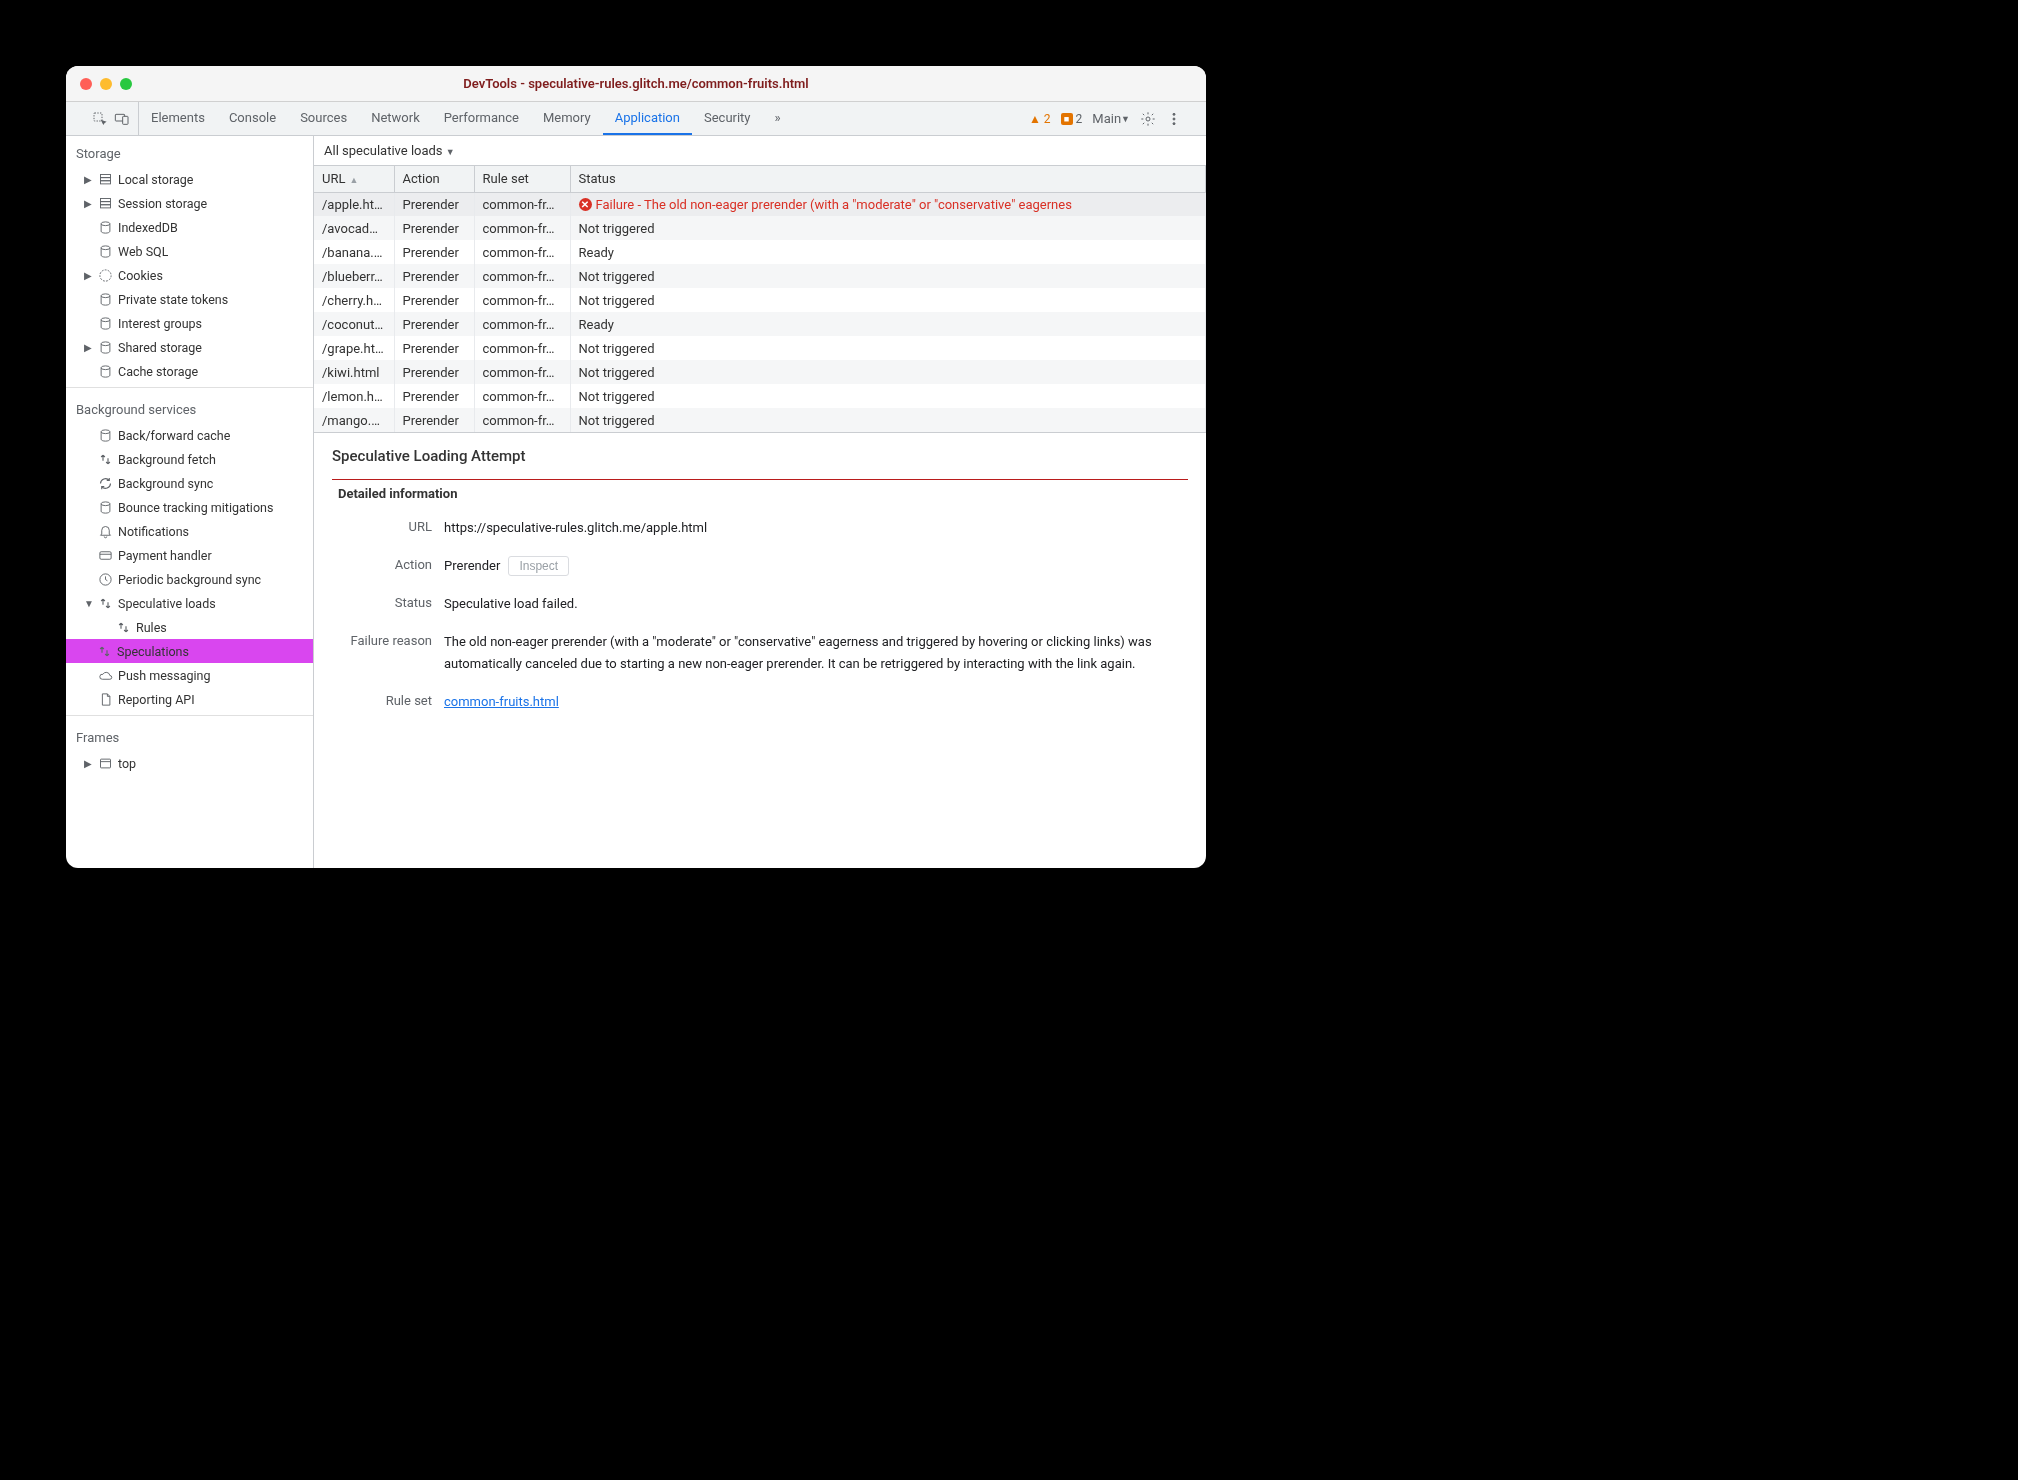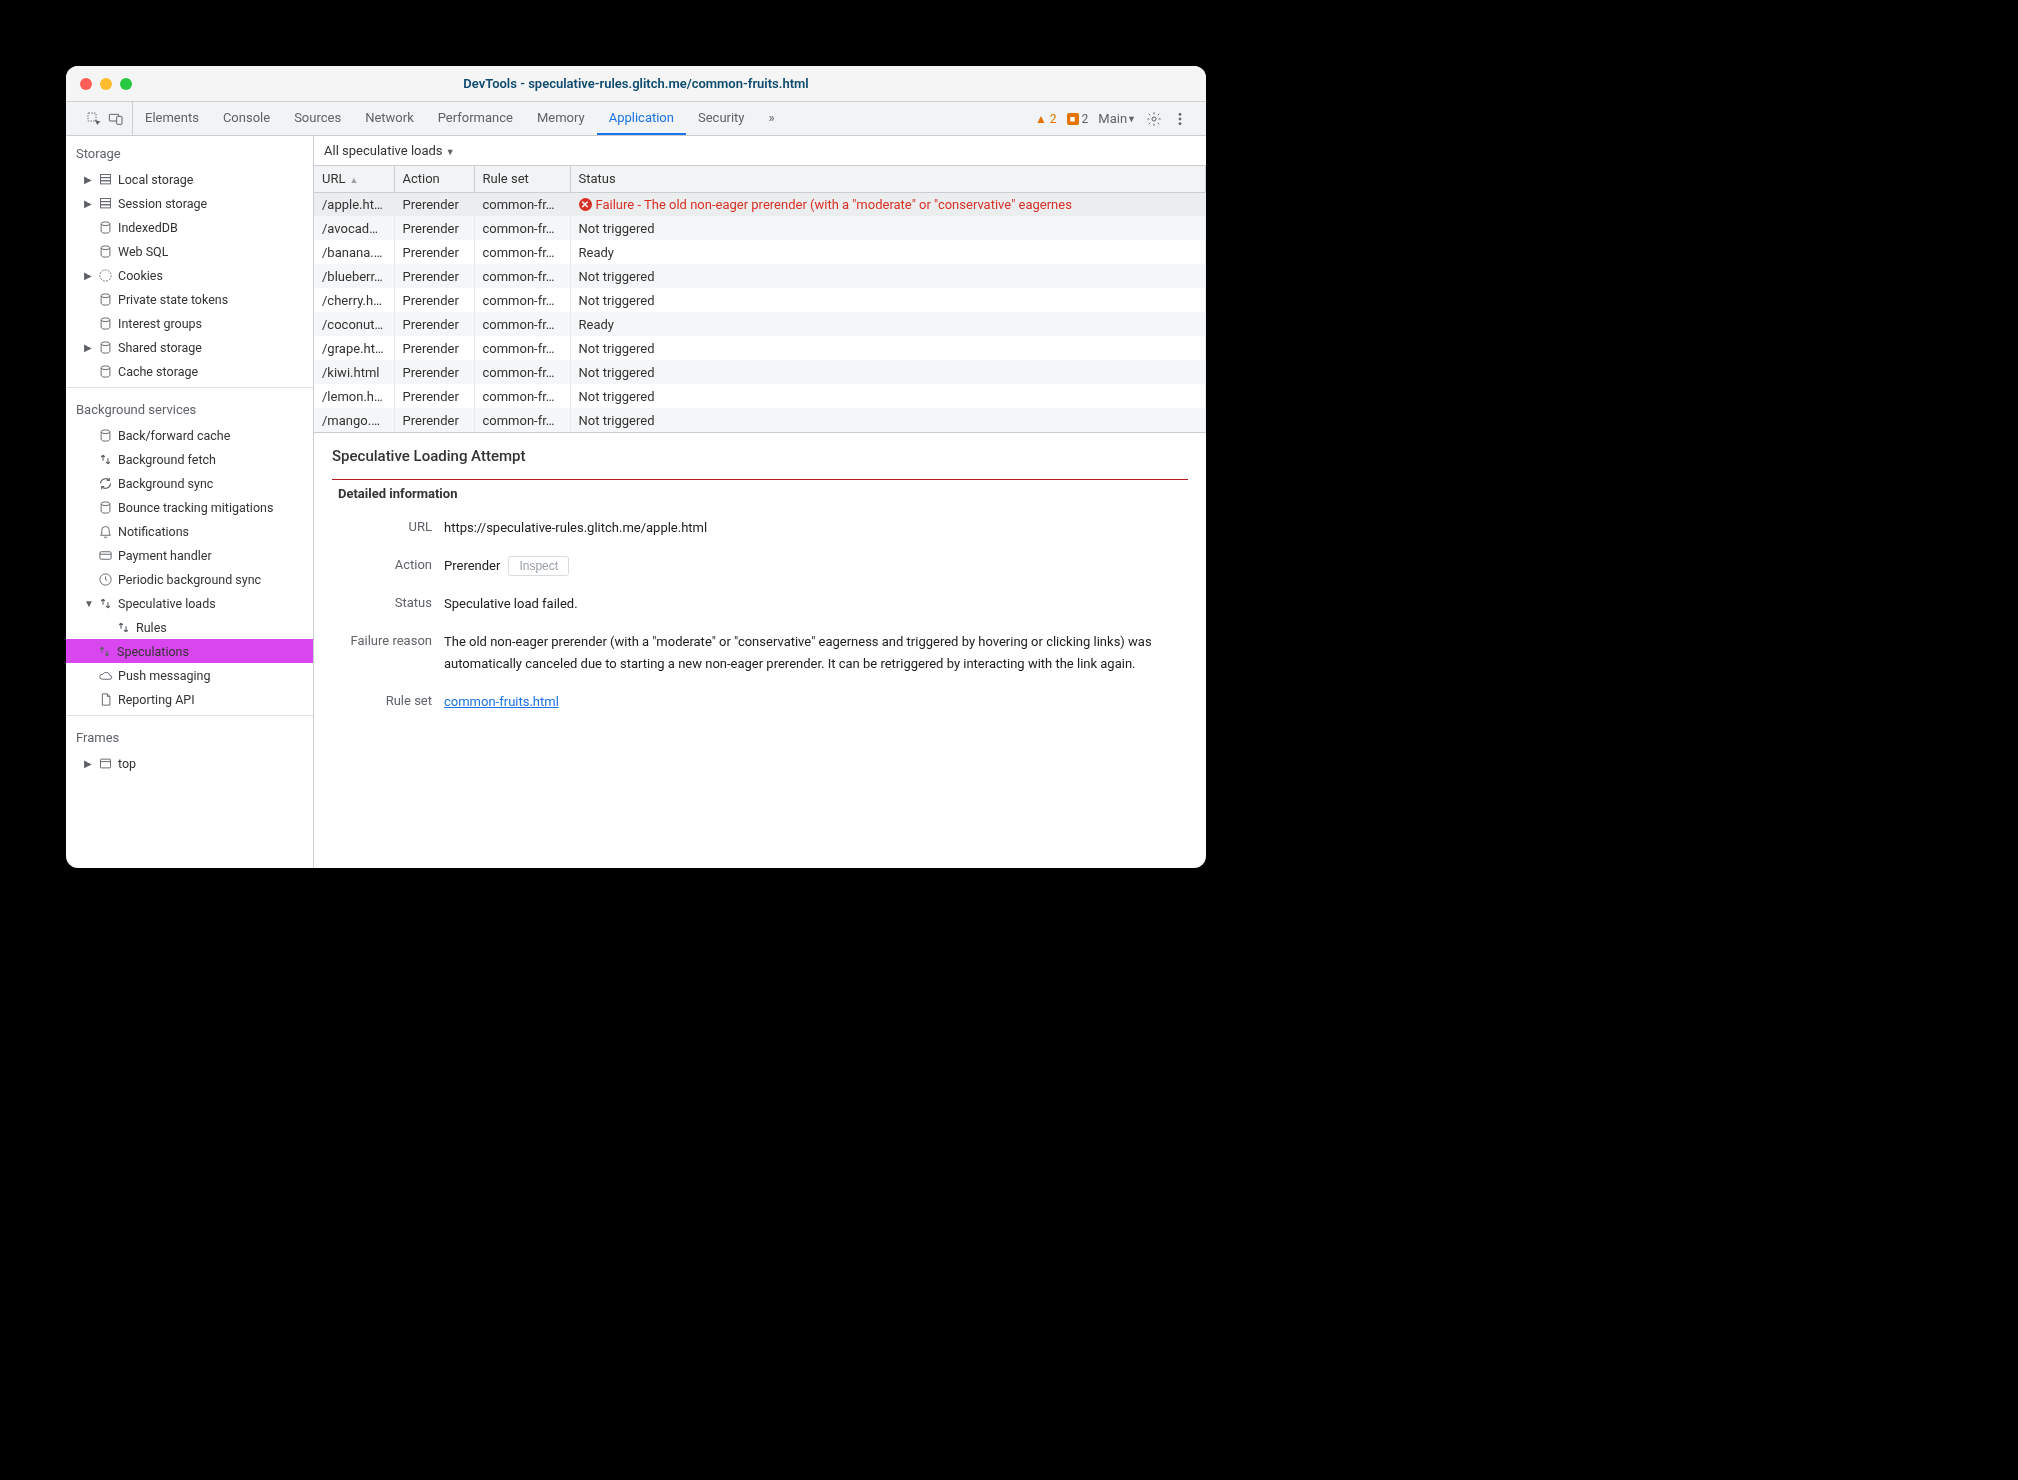--- a/index.html
+++ b/index.html
@@ -30,28 +30,28 @@
   border-bottom: 1px solid #d0d0d0;
   display: flex;
   align-items: center;
   position: relative;
 }
 .traffic { display: flex; gap: 8px; padding-left: 14px; }
 .dot { width: 12px; height: 12px; border-radius: 50%; }
 .dot.red { background: #ff5f57; }
 .dot.yellow { background: #febc2e; }
 .dot.green { background: #28c840; }
-.title { position: absolute; left: 0; right: 0; text-align: center; font-weight: 600; font-size: 13px; color: #0c4a6e; pointer-events: none; }
+.title { position: absolute; left: 0; right: 0; text-align: center; font-weight: 600; font-size: 13px; color: #7f1d1d; pointer-events: none; }
 .toolbar {
   height: 34px;
   background: #f1f3f4;
   border-bottom: 1px solid #cacdd1;
   display: flex;
   align-items: center;
-  padding: 0 12px;
+  padding: 0 18px;
 }
 .toolbar .lefticons { display: flex; align-items: center; gap: 6px; padding: 0 8px; border-right: 1px solid #cacdd1; height: 100%; }
 .icon { width: 16px; height: 16px; stroke: #5f6368; fill: none; stroke-width: 1.5; }
 .tabs { display: flex; align-items: center; height: 100%; }
 .tab {
   padding: 0 12px;
   height: 100%;
   display: flex;
   align-items: center;
   color: #5f6368;

